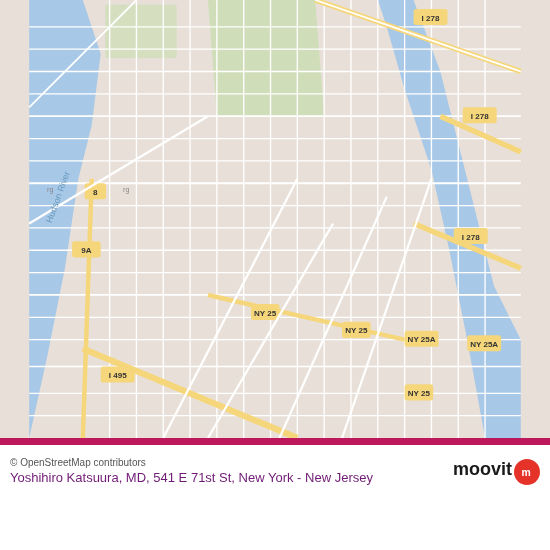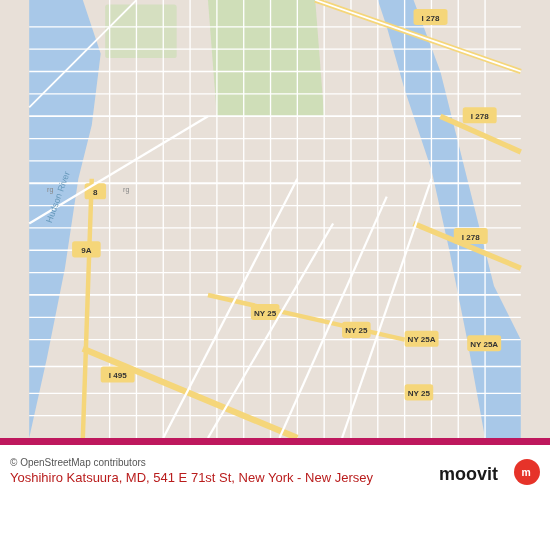--- a/index.html
+++ b/index.html
@@ -72,28 +72,28 @@
     }
 
     #osm-credit {
       font-size: 10px;
       color: #555;
       margin-bottom: 2px;
     }
 
     #address-text {
       font-size: 13px;
-      color: #b91c1c;
+      color: #701a75;
       line-height: 1.3;
     }
 
     #moovit-logo {
       display: flex;
-      align-items: flex-end;
-      gap: 16px;
+      align-items: flex-start;
+      gap: 2px;
       margin-left: 10px;
     }
 
     #moovit-logo-text {
       font-size: 18px;
       font-weight: bold;
       color: #1a1a1a;
     }
 
     #moovit-logo-icon {

